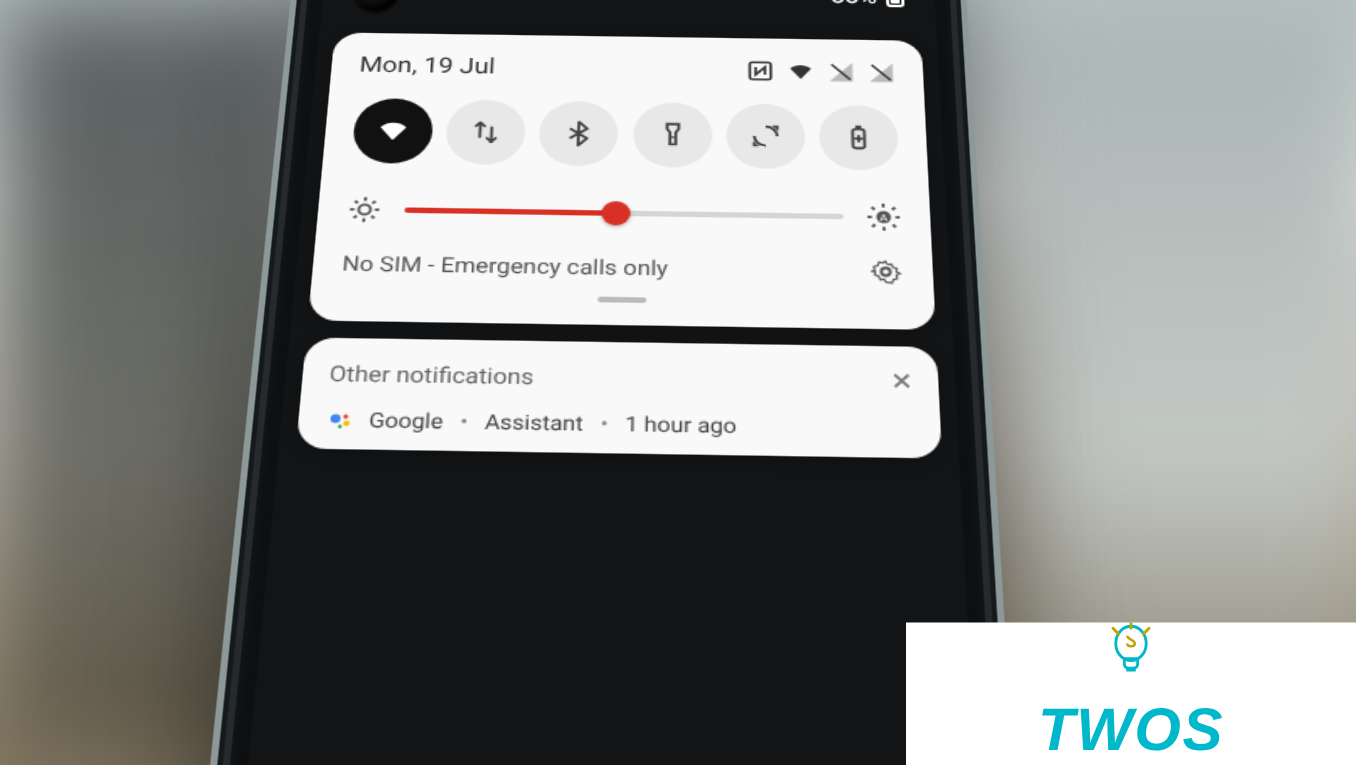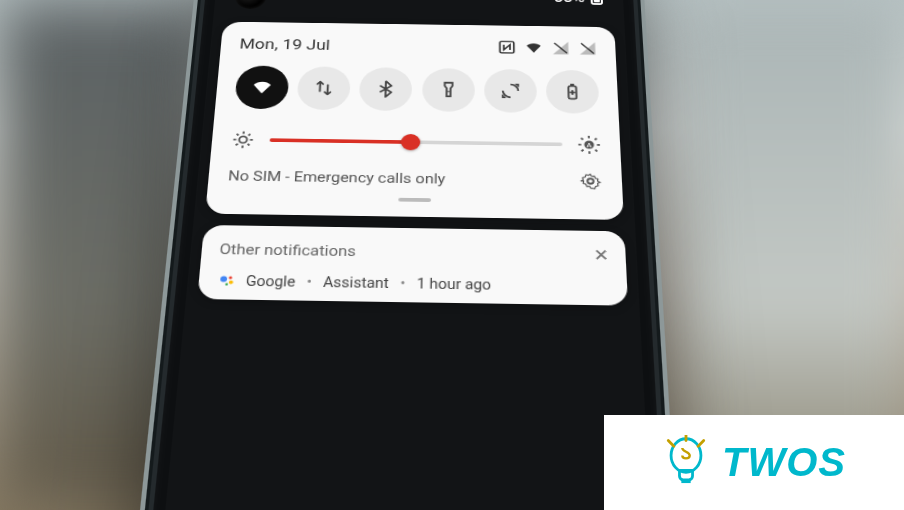--- a/index.html
+++ b/index.html
@@ -250,20 +250,21 @@
     position: absolute;
     right: 0;
     bottom: 0;
     width: 300px;
     height: 95px;
     background: #fff;
     display: flex;
     align-items: center;
     justify-content: center;
     gap: 12px;
+    flex-direction: column;
   }
   .bulb {
     width: 48px; height: 56px;
     position: relative;
   }
   .twos-text {
     font-size: 40px;
     font-weight: 800;
     letter-spacing: 1px;
     color: #00b8cc;

